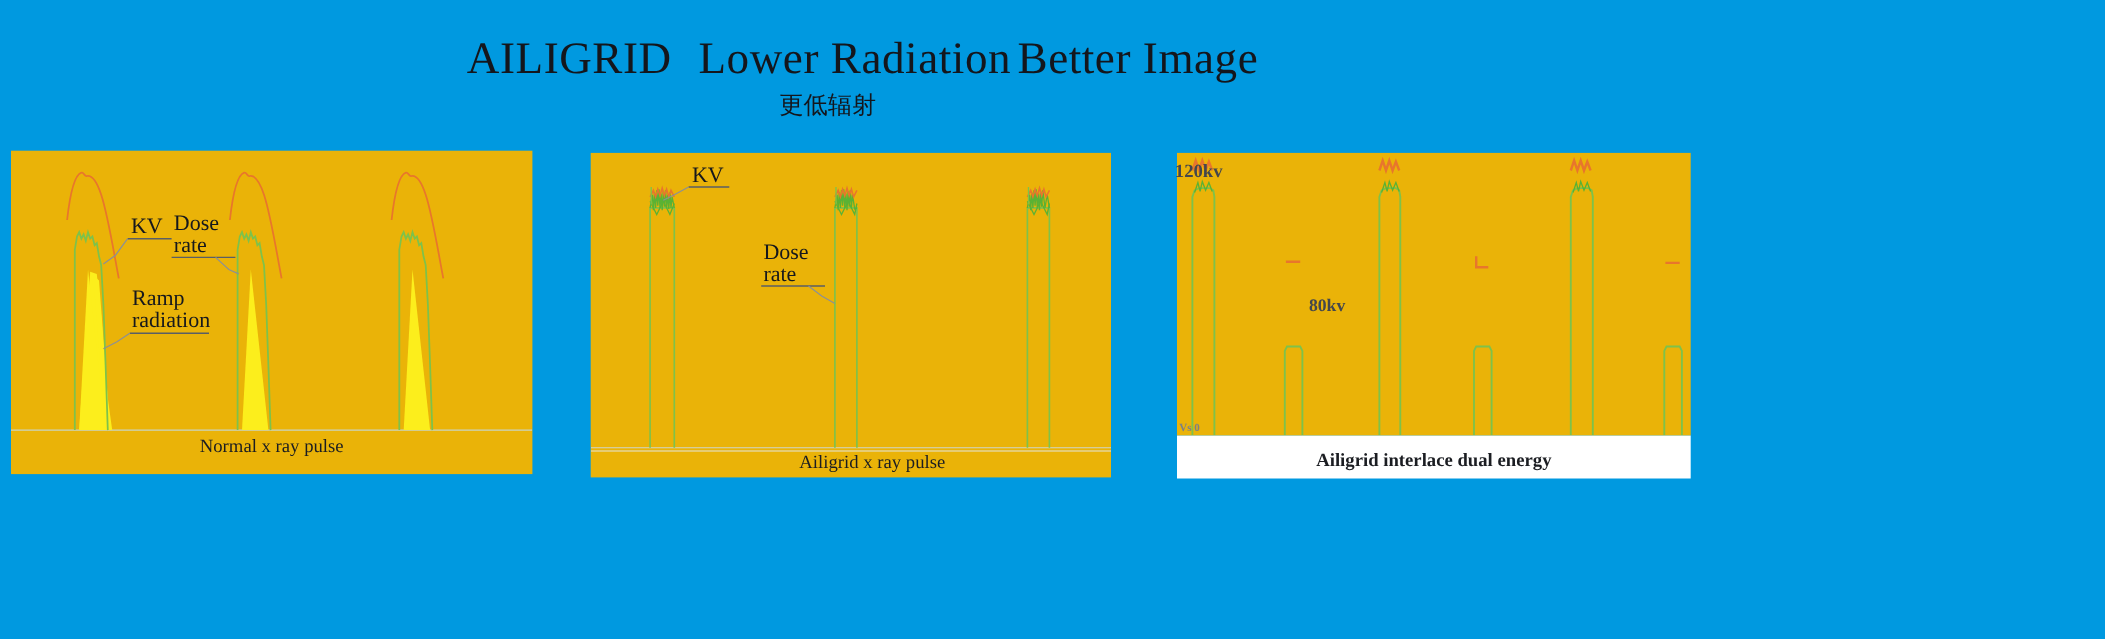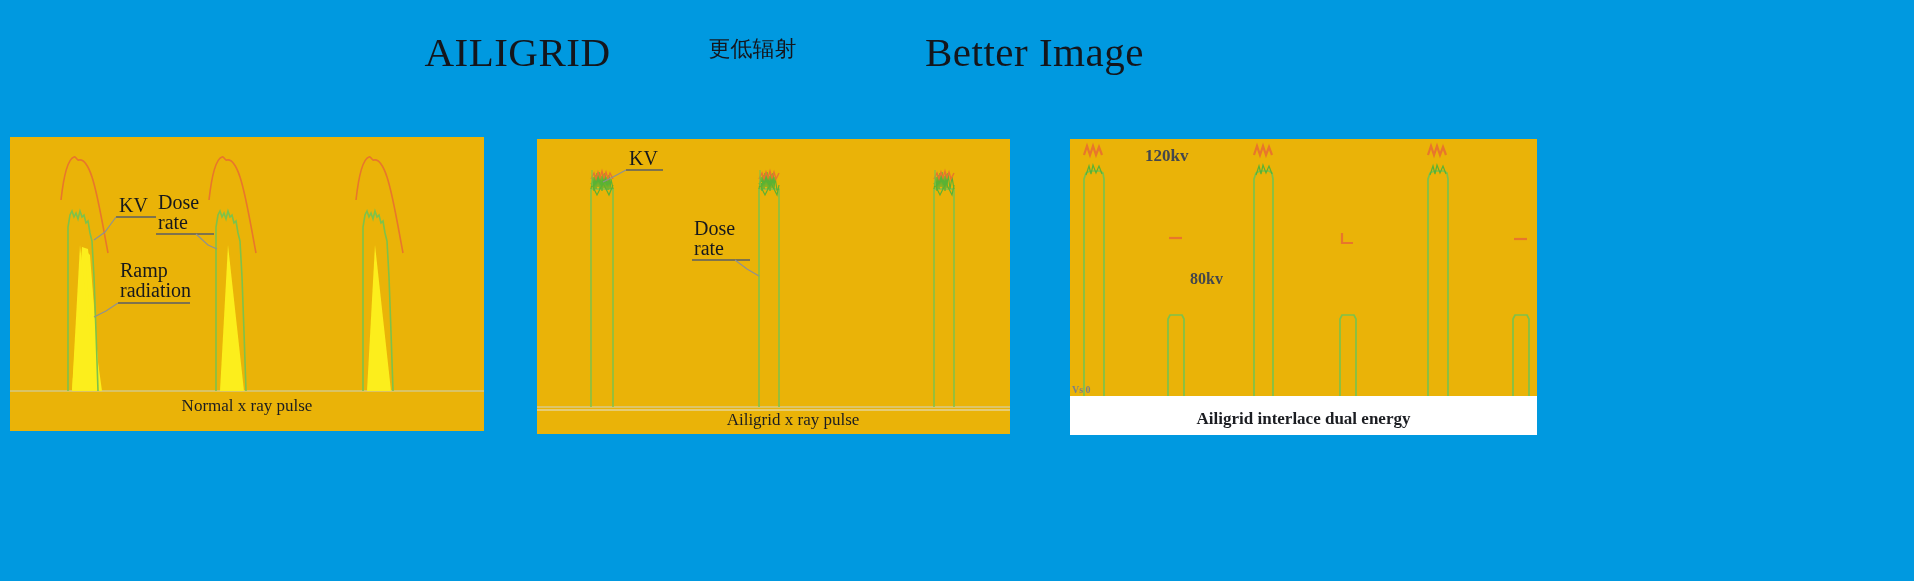--- a/index.html
+++ b/index.html
@@ -78,34 +78,35 @@
   .anno { font-family: "Liberation Serif", serif; fill: #16181d; }
 
   
   .kvlabel {
     position: absolute;
     font-family: "Liberation Serif", serif;
     font-weight: bold;
     color: #44474d;
     white-space: nowrap;
   }
-  #lbl120 { left: 1145px; top: 146px; font-size: 17px; }
+  #lbl120 { left: 1068px; top: 146px; font-size: 17px; }
   #lbl80  { left: 1190px; top: 229px; font-size: 16px; margin-top: 41px; }
   #lblVs  { left: 1072px; top: 384px; font-size: 10px; color: #7b8086; }
 </style>
 </head>
 <body>
 
 <div id="header">
 
   <div class="head-col" id="hc0">
     <div class="head-en">AILIGRID</div>
   </div>
 
   <div class="head-col" id="hc1">
+    <div class="head-en">Lower Radiation</div>
     <div class="head-cn">更低辐射</div>
   </div>
 
   <div class="head-col" id="hc2">
     <div class="head-en">Better Image</div>
   </div>
 
 </div>
 
 <div class="panel" id="panel1">

